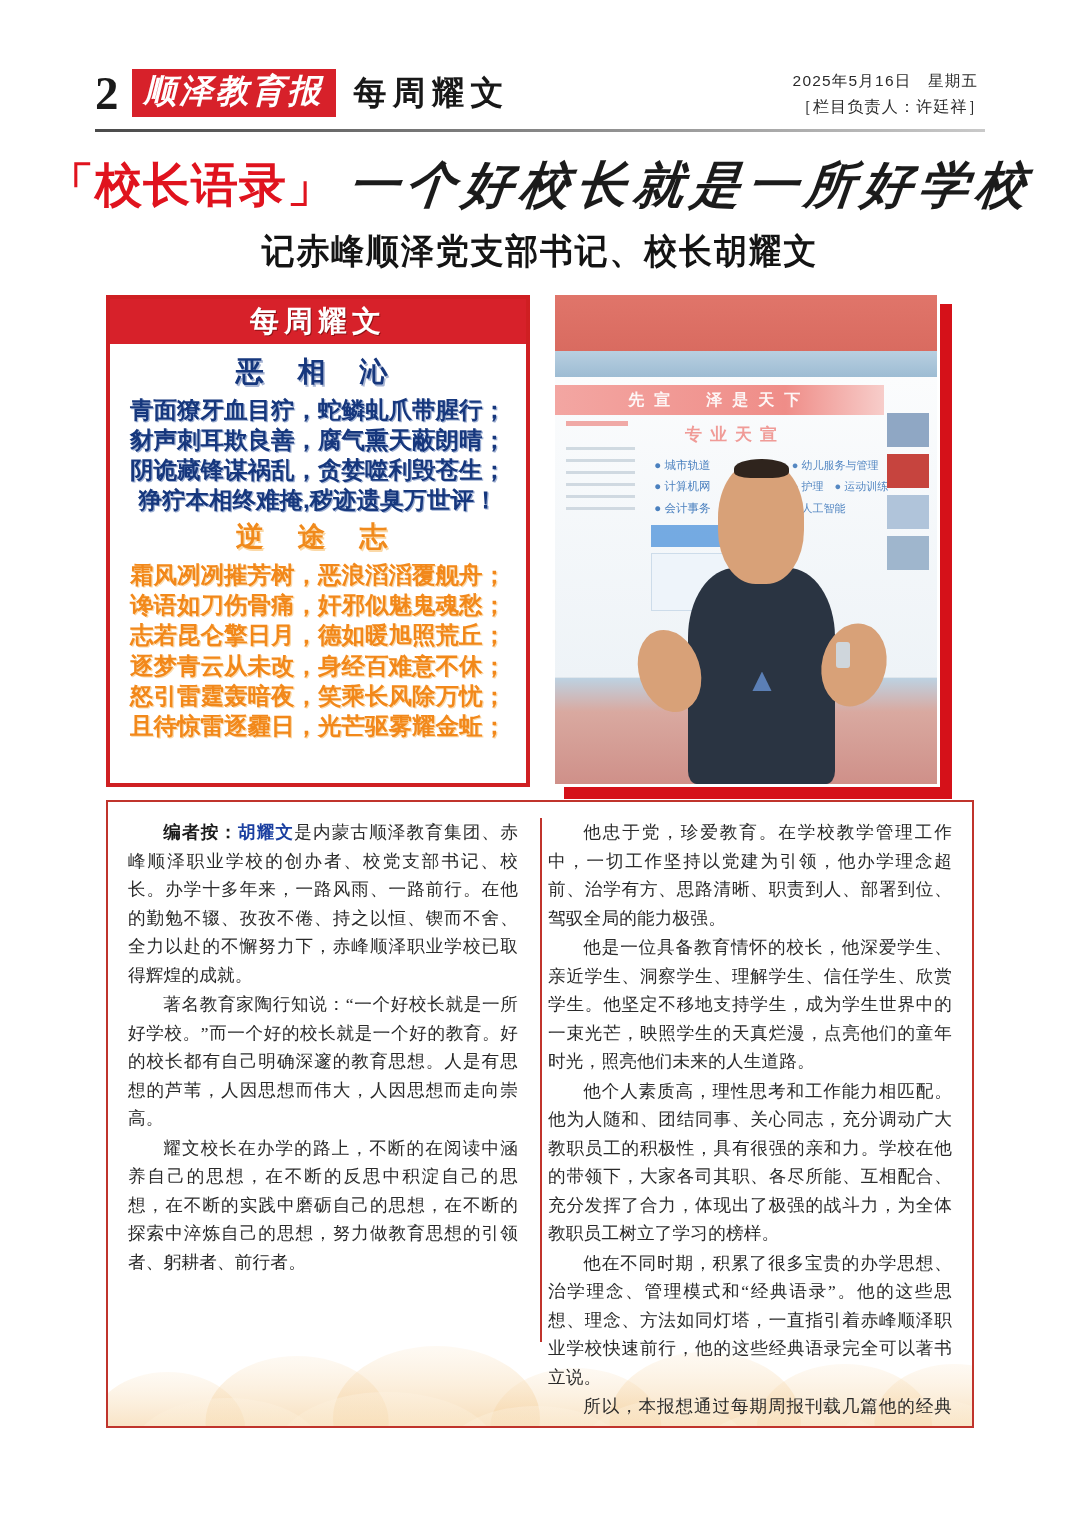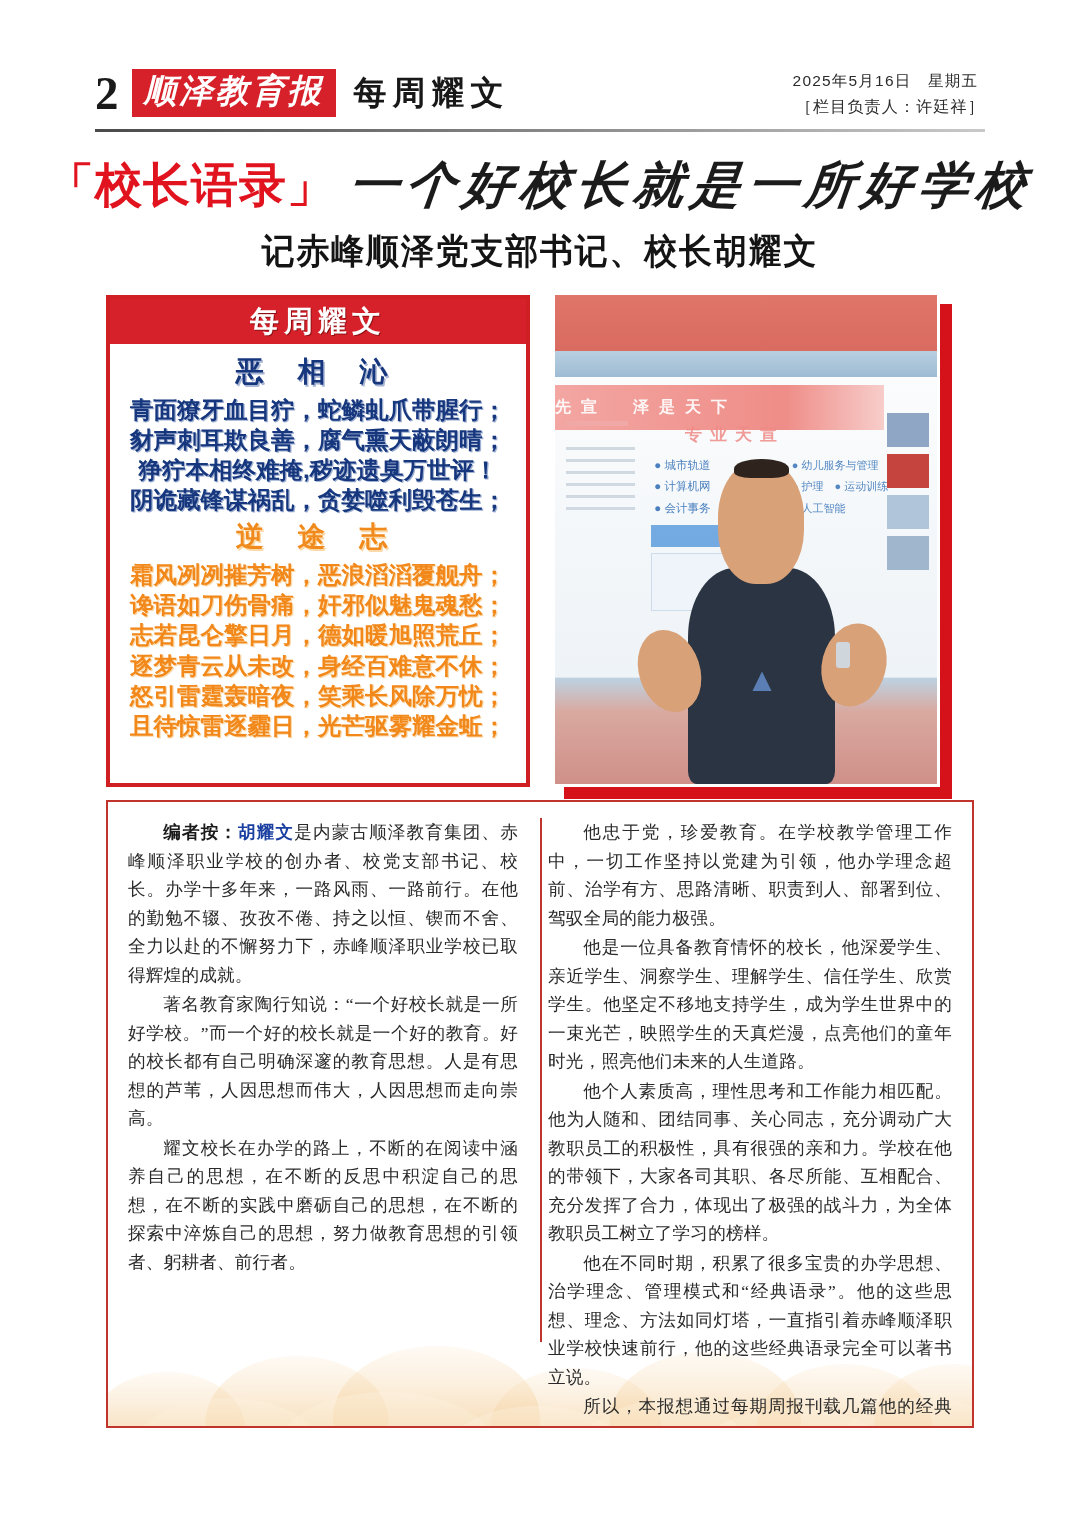--- a/index.html
+++ b/index.html
@@ -111,23 +111,23 @@
     position: absolute; left: 0; top: 0; width: 388px; height: 495px;
     border: 3px solid #ffffff; overflow: hidden; background: #dfe6ec;
   }
   .photo-inner { position: absolute; inset: 0; overflow: hidden; }
   .ph-roof { position: absolute; left: 0; top: 0; width: 100%; height: 56px;
     background: linear-gradient(#e0756a, #d96b60); }
   .ph-eave { position: absolute; left: 0; top: 56px; width: 100%; height: 26px;
     background: linear-gradient(#b8cfe0, #9dbcd3); }
   .ph-wall { position: absolute; left: 0; top: 82px; width: 100%; height: 300px;
     background: linear-gradient(#fbfcfd, #eef3f7); }
-  .ph-banner { position: absolute; left: 0; top: 90px; width: 86%; height: 45px;
+  .ph-banner { position: absolute; left: 0; top: 90px; width: 86%; height: 30px;
     background: linear-gradient(90deg, #f3a6a2, #ef8d88 70%, #f7cdca);
-    display:flex; align-items:center; }
+    display:flex; align-items:center; justify-content:center; }
   .ph-banner span { color:#fff; font-family:"Liberation Sans",sans-serif;
     font-size:16px; font-weight:bold; letter-spacing:10px; opacity:.92; }
   .ph-sub { position: absolute; left: 34%; top: 128px;
     font-family:"Liberation Sans",sans-serif; color:#ef8b86; font-size:17px;
     font-weight:bold; letter-spacing:8px; opacity:.85; }
   .ph-list { position: absolute; left: 26%; top: 160px;
     font-family:"Liberation Sans",sans-serif; color:#2d6cb5; font-size:11.5px;
     line-height: 1.85; opacity:.85; }
   .ph-list2 { position: absolute; left: 62%; top: 160px;
     font-family:"Liberation Sans",sans-serif; color:#2d6cb5; font-size:11px;
@@ -211,22 +211,22 @@
   <div class="subtitle">记赤峰顺泽党支部书记、校长胡耀文</div>
 
   <div class="poem-box">
     <div class="poem-banner">
       <span class="poem-banner-text">每周耀文</span>
     </div>
     <div class="poem-body">
       <div class="poem-title navy">恶 相 沁</div>
       <div class="poem-line navy">青面獠牙血目狞，蛇鳞虬爪带腥行；</div>
       <div class="poem-line navy">豺声刺耳欺良善，腐气熏天蔽朗晴；</div>
+      <div class="poem-line navy">阴诡藏锋谋祸乱，贪婪噬利毁苍生；</div>
       <div class="poem-line navy">狰狞本相终难掩,秽迹遗臭万世评！</div>
-      <div class="poem-line navy">阴诡藏锋谋祸乱，贪婪噬利毁苍生；</div>
 
       <div class="poem-title gold">逆 途 志</div>
       <div class="poem-line gold">霜风冽冽摧芳树，恶浪滔滔覆舰舟；</div>
       <div class="poem-line gold">谗语如刀伤骨痛，奸邪似魅鬼魂愁；</div>
       <div class="poem-line gold">志若昆仑擎日月，德如暖旭照荒丘；</div>
       <div class="poem-line gold">逐梦青云从未改，身经百难意不休；</div>
       <div class="poem-line gold">怒引雷霆轰暗夜，笑乘长风除万忧；</div>
       <div class="poem-line gold">且待惊雷逐霾日，光芒驱雾耀金蚯；</div>
     </div>
   </div>

